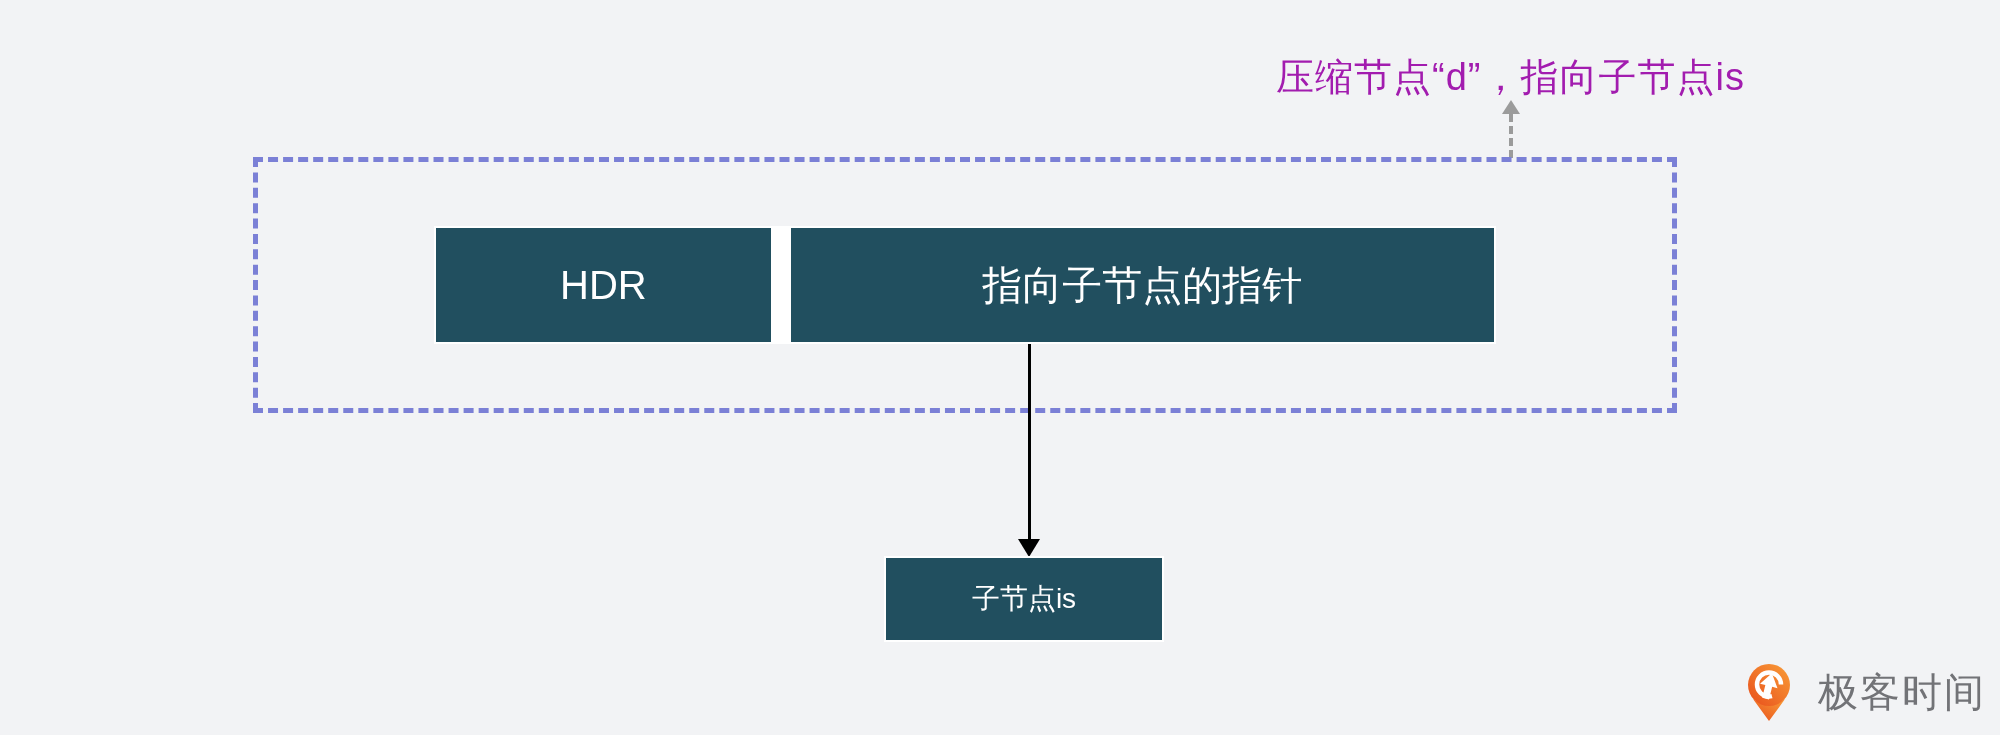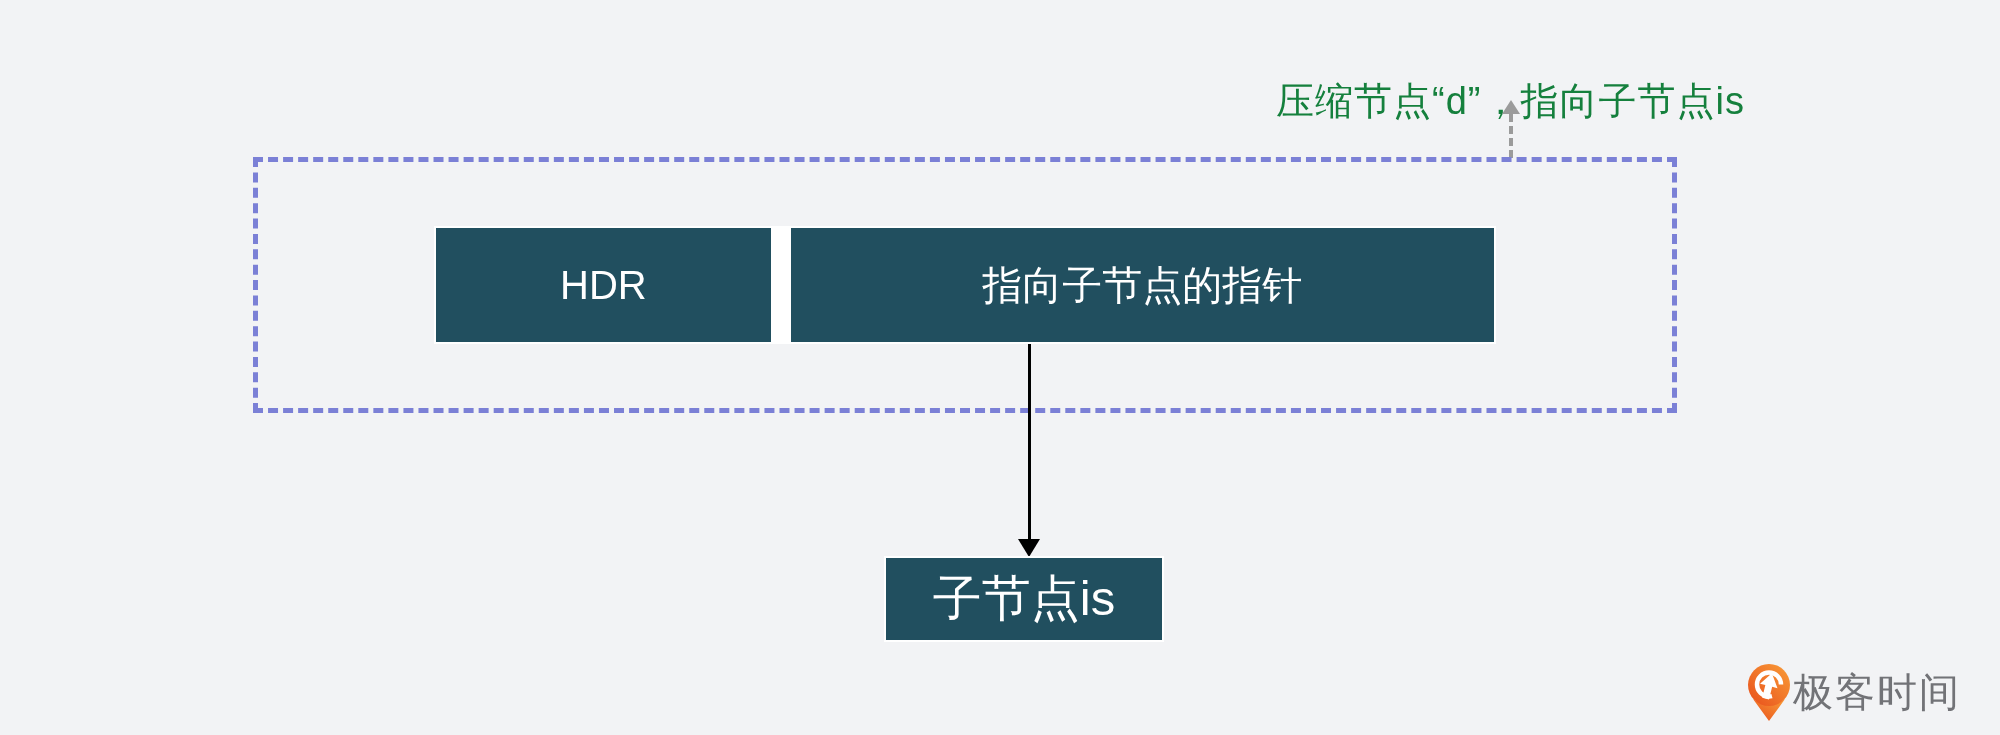--- a/index.html
+++ b/index.html
@@ -13,24 +13,23 @@
     position: relative;
     width: 2000px; height: 735px;
     background: #f2f3f5;
   }
 
   
   .annotation {
     position: absolute;
     left: 1276px; top: 58px;
     font-size: 38px; line-height: 1;
-    color: #15803d;
+    color: #a21caf;
     white-space: nowrap;
     letter-spacing: 1px;
-    margin-top: 24px;
   }
 
   
   .up-arrow { position: absolute; left: 1500px; top: 100px; width: 22px; height: 58px; }
   .up-arrow-head {
     position: absolute; left: 2px; top: 0;
     width: 0; height: 0;
     border-left: 9px solid transparent;
     border-right: 9px solid transparent;
     border-bottom: 14px solid #9b9b9b;
@@ -90,34 +89,34 @@
 
   
   .child-box {
     position: absolute;
     left: 884px; top: 556px;
     width: 280px; height: 86px;
     box-sizing: border-box;
     border: 2px solid #ffffff;
     background: #214f5f;
     color: #ffffff;
-    font-size: 49px;
+    font-size: 28px;
     display: flex; align-items: center; justify-content: center;
     white-space: nowrap;
   }
 
   
   .logo {
     position: absolute;
     left: 1746px; top: 663px;
     display: flex; align-items: center;
   }
   .logo-icon { width: 46px; height: 62px; display: block; }
   .logo-text {
-    margin-left: 1px;
+    margin-left: 26px;
     font-size: 40px; line-height: 62px;
     color: #727377;
     letter-spacing: 2px;
     white-space: nowrap;
     position: relative; top: -2px;
   }
 </style>
 </head>
 <body>
 

